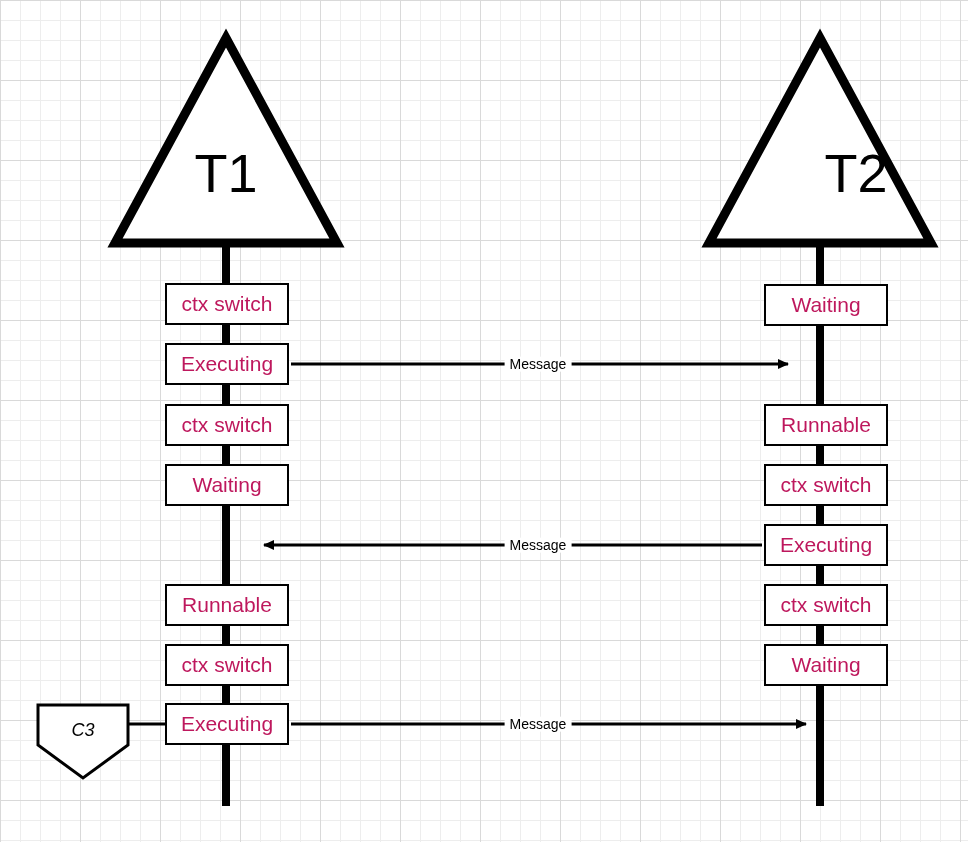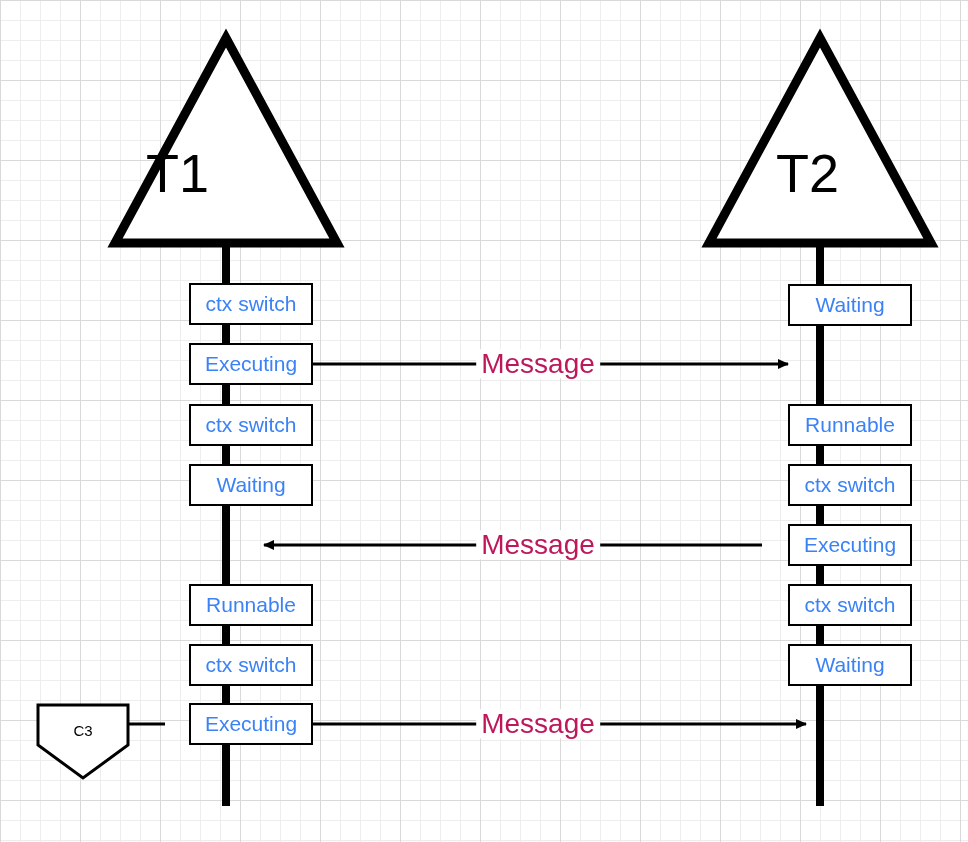--- a/index.html
+++ b/index.html
@@ -26,58 +26,59 @@
   #overlay {
     position: absolute;
     left: 0;
     top: 0;
     width: 968px;
     height: 842px;
     pointer-events: none;
   }
   .actor-label {
     position: absolute;
+    text-align: center;
     font-family: "Liberation Sans", sans-serif;
     font-size: 54px;
     color: #000000;
     line-height: 1;
     white-space: nowrap;
   }
   .state-box {
     position: absolute;
     box-sizing: border-box;
     background: #ffffff;
     border: 2px solid #000000;
     display: flex;
     align-items: center;
     justify-content: center;
     font-family: "Liberation Sans", sans-serif;
     font-size: 21px;
-    color: #3b82f6;
+    color: #be185d;
     white-space: nowrap;
-    margin-left: 24px;
   }
   .msg-label {
     position: absolute;
     background: #ffffff;
     font-family: "Liberation Sans", sans-serif;
-    font-size: 28px;
-    color: #be185d;
+    font-size: 14px;
+    color: #000000;
     padding: 0 5px;
     white-space: nowrap;
     transform: translate(-50%, -50%);
     line-height: 1.05;
   }
   .node-label {
     position: absolute;
     font-family: "Liberation Sans", sans-serif;
-    font-size: 15px;
+    font-size: 18px;
     color: #000000;
     white-space: nowrap;
     transform: translate(-50%, -50%);
+    font-style: italic;
   }
 </style>
 </head>
 <body>
 
 <div id="canvas">
 
   <svg id="overlay" viewBox="0 0 968 842" width="968" height="842" xmlns="http://www.w3.org/2000/svg">
     <defs>
       <marker id="arrow-end" markerWidth="12" markerHeight="12" refX="10" refY="5" orient="auto" markerUnits="userSpaceOnUse">

